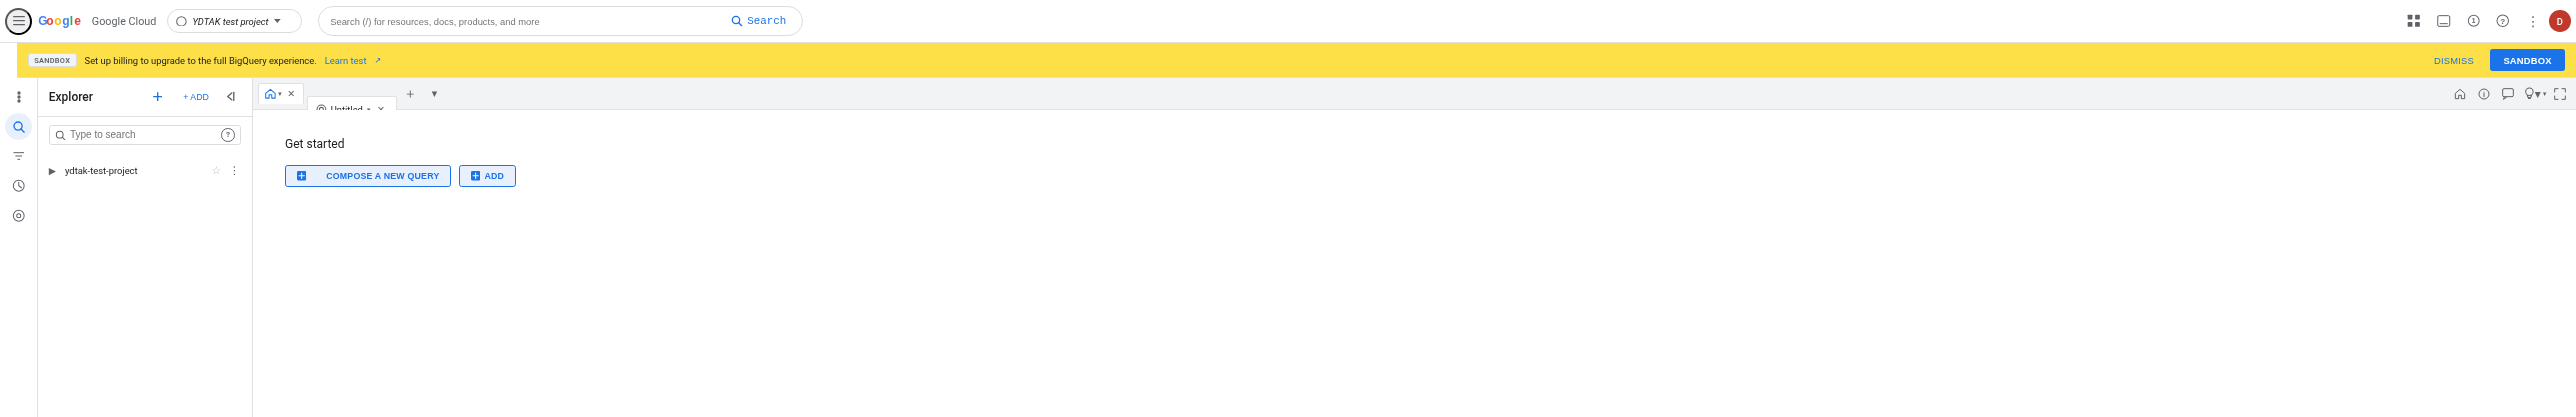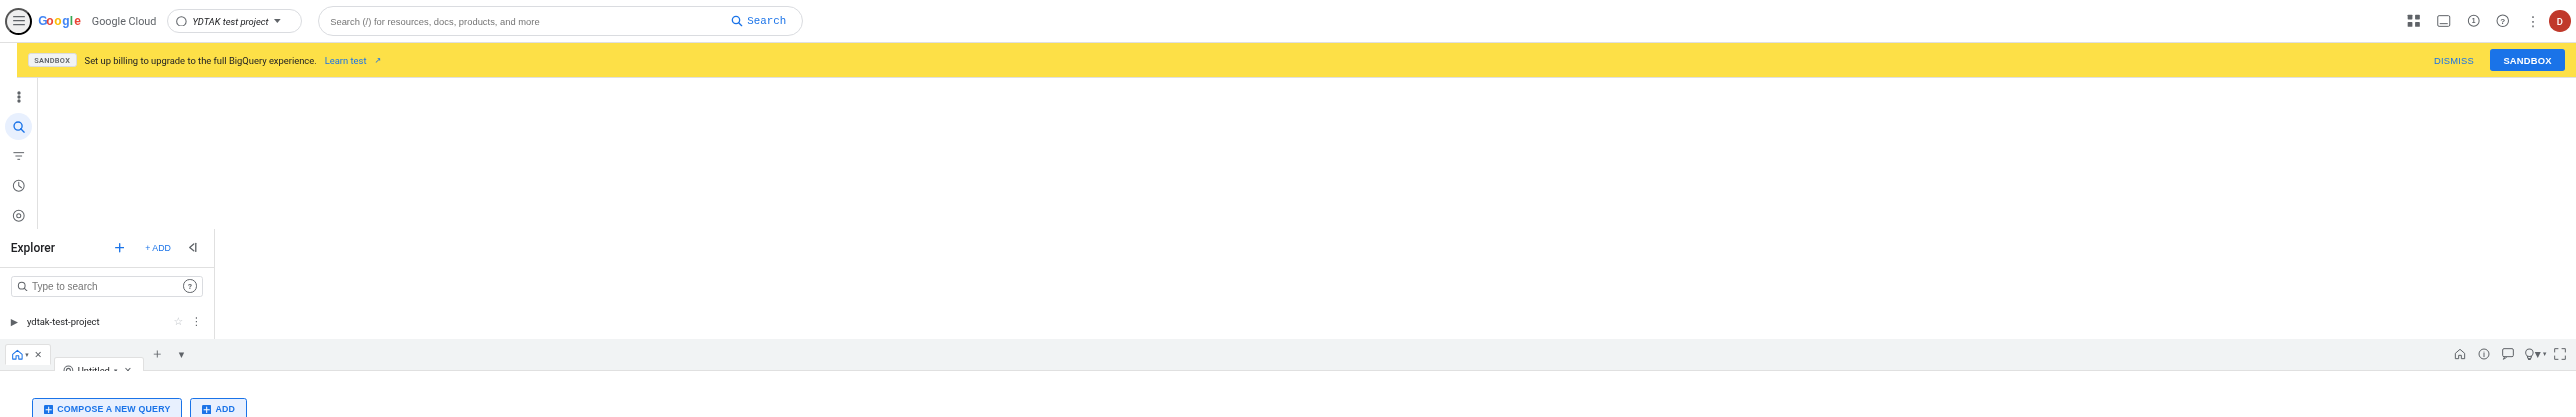--- a/index.html
+++ b/index.html
@@ -85,21 +85,20 @@
     .upgrade-btn {
       background: #1a73e8; color: #fff; border: none;
       padding: 5.4px 13.5px; border-radius: 2.7px; font-size: 9.4px;
       font-weight: 600; cursor: pointer; letter-spacing: 0.2px;
     }
 
     
     .main-layout {
       display: flex;
       height: calc(100vh - 78px);
-      flex-direction: column;
     }
 
     
     .side-icon-bar {
       width: 38px;
       border-right: 0.7px solid #e0e0e0;
       display: flex; flex-direction: column; align-items: center;
       padding-top: 5.4px; gap: 2.7px;
       background: #fff;
     }
@@ -237,21 +236,21 @@
     .workspace-title {
       font-size: 19px; font-weight: 400; color: #202124; margin-bottom: 16px;
     }
     .workspace-subtitle {
       font-size: 12px; font-weight: 400; color: #202124; margin-bottom: 13.5px;
     }
     .workspace-actions {
       display: flex; gap: 8px; align-items: center;
     }
     .action-btn-primary {
-      display: flex; align-items: center; gap: 4px;
+      display: flex; align-items: center; gap: 20px;
       background: #e8f0fe; color: #1a73e8; border: 0.7px solid #1a73e8;
       padding: 5.4px 10.8px; border-radius: 2.7px; cursor: pointer;
       font-size: 8.8px; font-weight: 600; letter-spacing: 0.2px;
     }
     .action-btn-secondary {
       display: flex; align-items: center; gap: 4px;
       background: #e8f0fe; color: #1a73e8; border: 0.7px solid #1a73e8;
       padding: 5.4px 10.8px; border-radius: 2.7px; cursor: pointer;
       font-size: 8.8px; font-weight: 600; letter-spacing: 0.2px;
     }
@@ -489,20 +488,21 @@
             <polyline points="1,6 1,1 6,1" fill="none" stroke="#5f6368" stroke-width="1.5" stroke-linecap="round" stroke-linejoin="round"></polyline>
             <polyline points="12,1 17,1 17,6" fill="none" stroke="#5f6368" stroke-width="1.5" stroke-linecap="round" stroke-linejoin="round"></polyline>
             <polyline points="17,12 17,17 12,17" fill="none" stroke="#5f6368" stroke-width="1.5" stroke-linecap="round" stroke-linejoin="round"></polyline>
             <polyline points="6,17 1,17 1,12" fill="none" stroke="#5f6368" stroke-width="1.5" stroke-linecap="round" stroke-linejoin="round"></polyline>
           </svg>
         </button>
       </div>
     </div>
 
     <div class="workspace-content">
+      <h2 class="workspace-subtitle">Get started</h2>
       <div class="workspace-actions">
         <button class="action-btn-primary">
           <svg width="9.4" height="9.4" viewBox="0 0 14 14">
             <rect x="0" y="0" width="14" height="14" rx="2" fill="#1a73e8"></rect>
             <line x1="7" y1="3" x2="7" y2="11" stroke="#fff" stroke-width="1.5" stroke-linecap="round"></line>
             <line x1="3" y1="7" x2="11" y2="7" stroke="#fff" stroke-width="1.5" stroke-linecap="round"></line>
           </svg>
           <span>COMPOSE A NEW QUERY</span>
         </button>
         <button class="action-btn-secondary">

